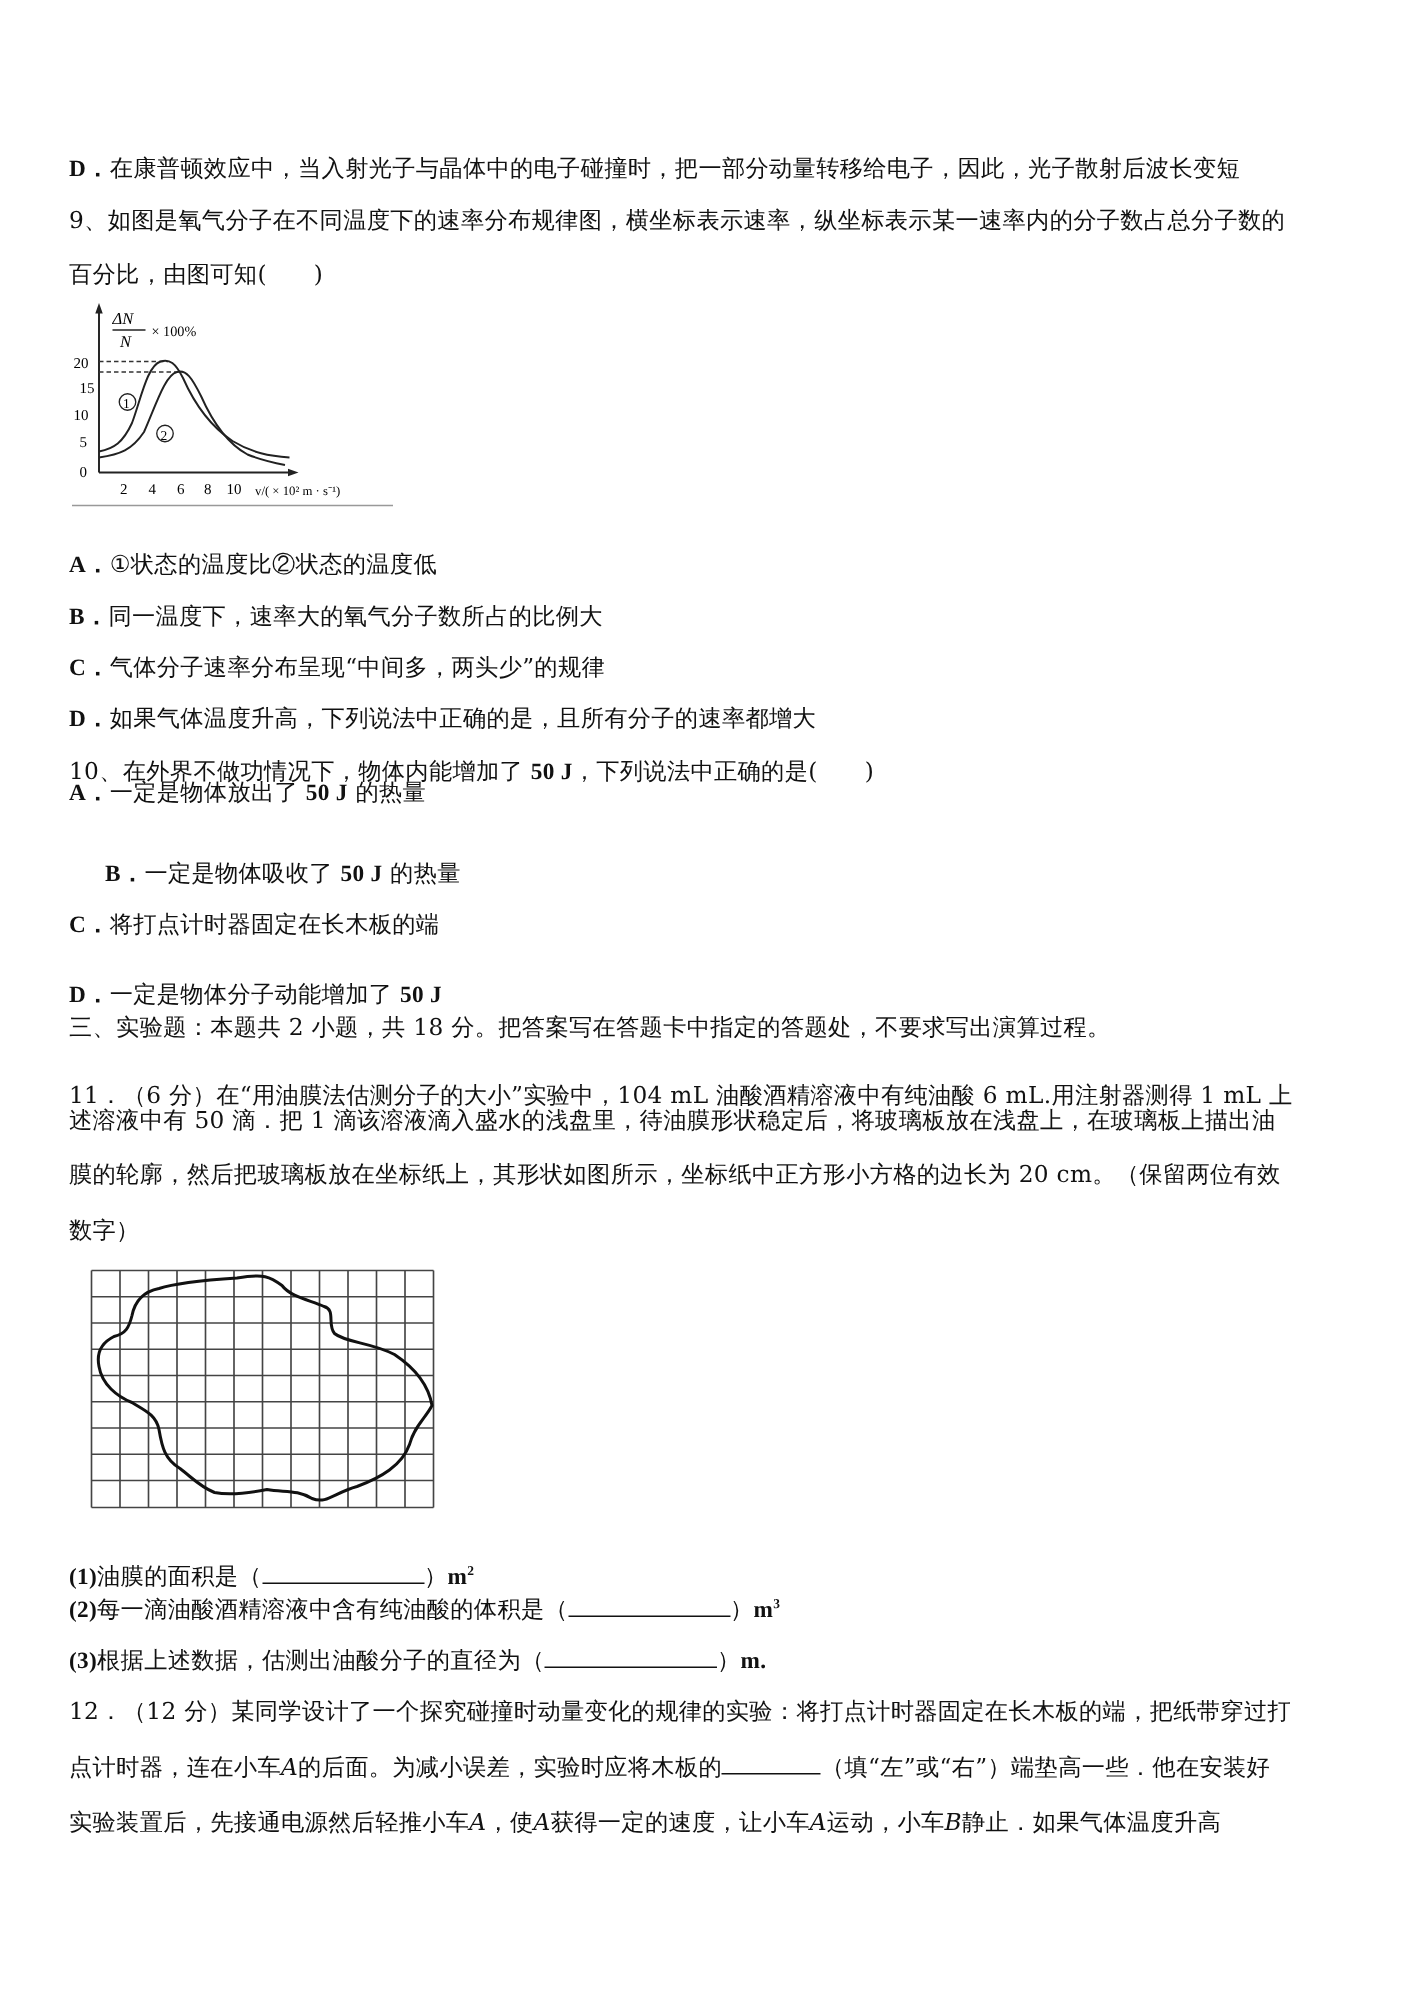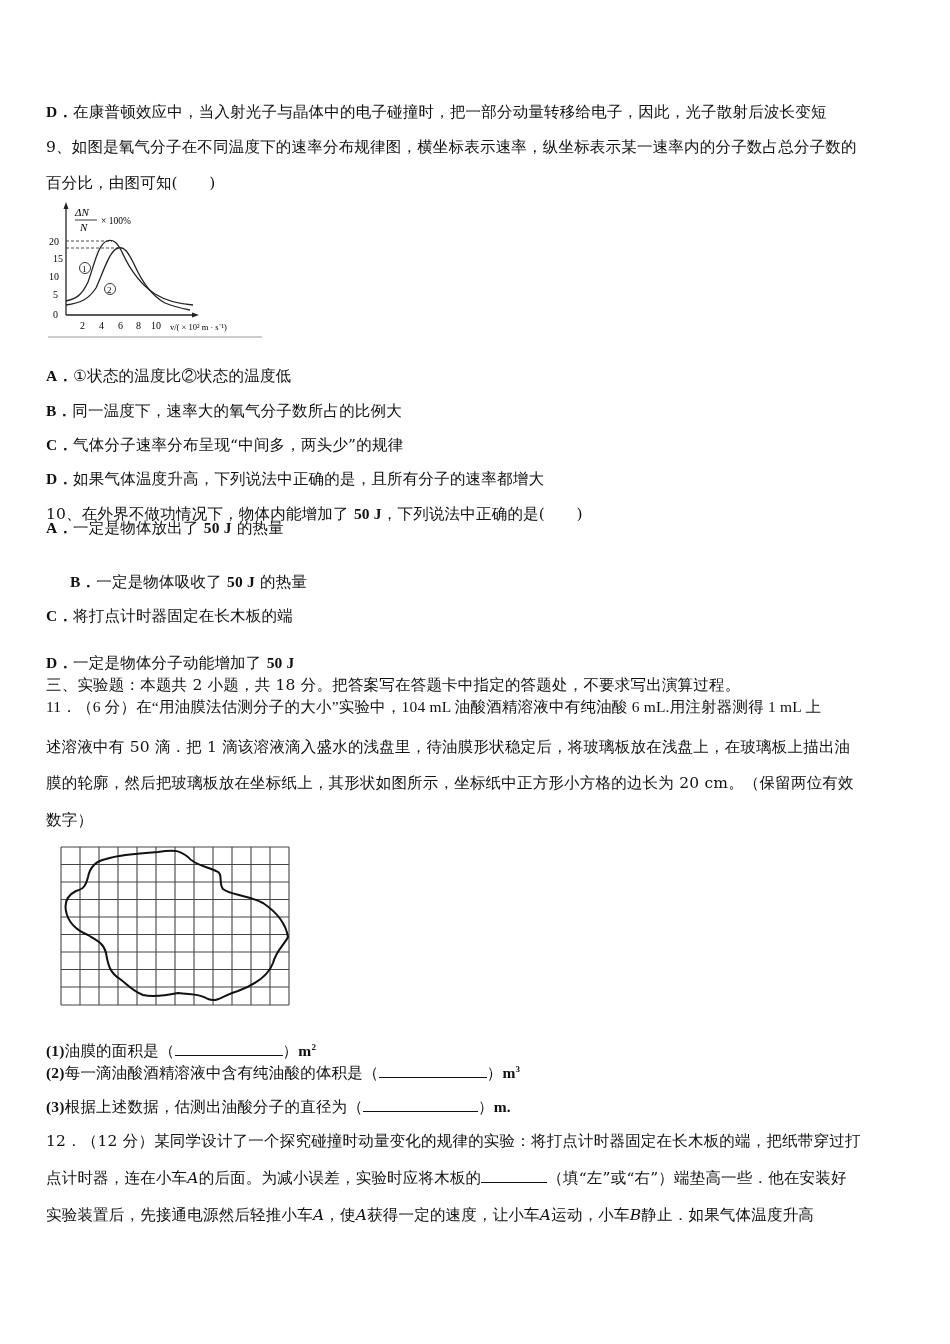--- a/index.html
+++ b/index.html
@@ -88,21 +88,21 @@
 </div>
 <div class="line" style="top:606px;">
   <span class="b">C．</span><span>将打点计时器固定在长木板的端</span>
 </div>
 <div class="line" style="top:640px;margin-top:13px;">
   <span class="b">D．</span><span>一定是物体分子动能增加了</span> <span class="b">50 J</span>
 </div>
 
 <div class="line" style="top:675px;">三、实验题：本题共 2 小题，共 18 分。把答案写在答题卡中指定的答题处，不要求写出演算过程。</div>
 
-<div class="line" style="top:697px;font-family:Liberation Serif, serif;">11．（6 分）在“用油膜法估测分子的大小”实验中，104 mL 油酸酒精溶液中有纯油酸 6 mL.用注射器测得 1 mL 上</div>
+<div class="line" style="top:720px;">11．（6 分）在“用油膜法估测分子的大小”实验中，104 mL 油酸酒精溶液中有纯油酸 6 mL.用注射器测得 1 mL 上</div>
 <div class="line" style="top:737px;">述溶液中有 50 滴．把 1 滴该溶液滴入盛水的浅盘里，待油膜形状稳定后，将玻璃板放在浅盘上，在玻璃板上描出油</div>
 <div class="line" style="top:773px;">膜的轮廓，然后把玻璃板放在坐标纸上，其形状如图所示，坐标纸中正方形小方格的边长为 20 cm。（保留两位有效</div>
 <div class="line" style="top:810px;">数字）</div>
 
 <svg style="position:absolute; left:58px; top:845px;" width="236" height="163" viewBox="0 0 236 163">
   <g stroke="#444" stroke-width="1.1">
     <line x1="3" y1="2" x2="3" y2="160"></line>
       <line x1="22" y1="2" x2="22" y2="160"></line>
       <line x1="41" y1="2" x2="41" y2="160"></line>
     <line x1="60" y1="2" x2="60" y2="160"></line>

